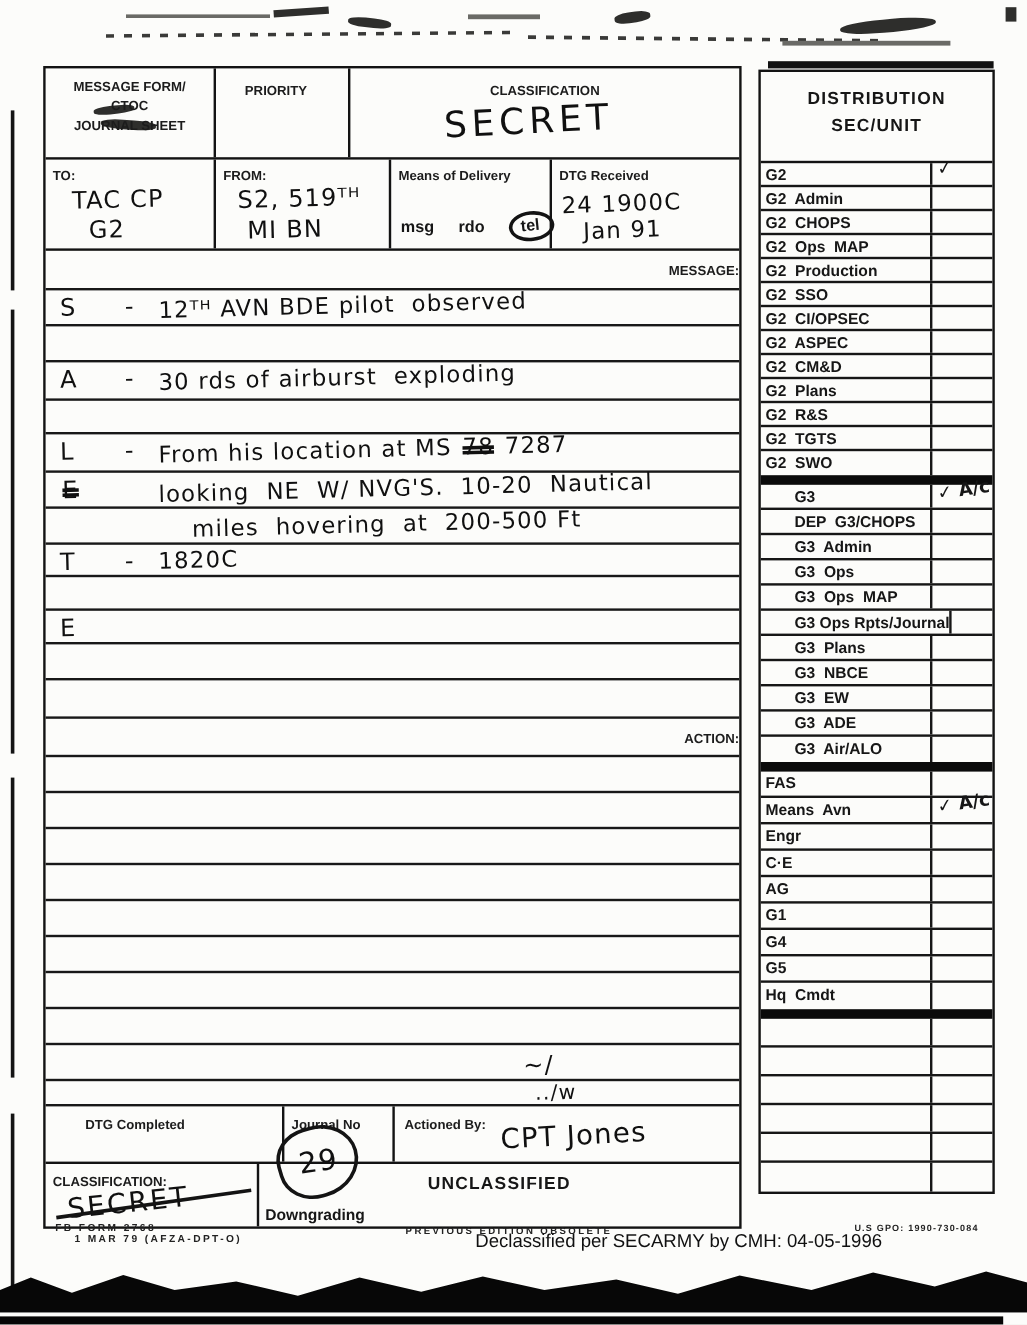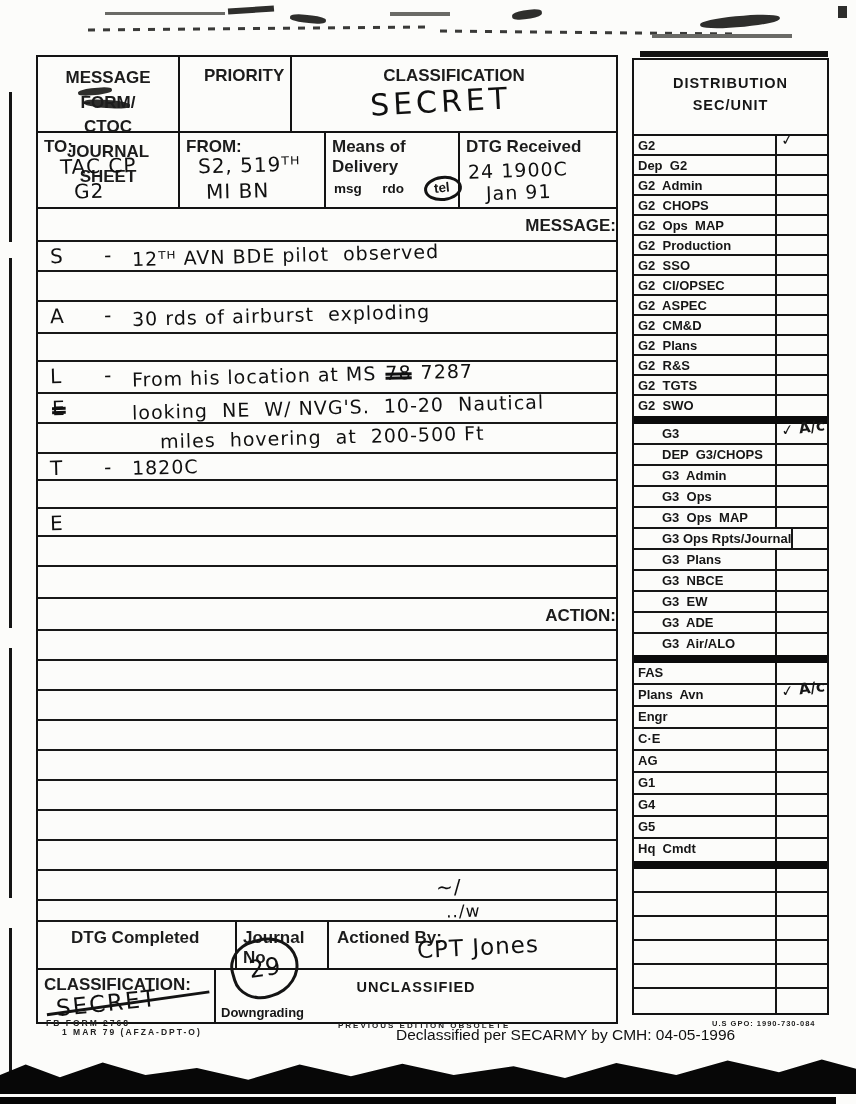--- a/index.html
+++ b/index.html
@@ -24,21 +24,21 @@
     font-family:"DejaVu Sans", sans-serif; color:#101010;
     display:inline-block; transform:rotate(-1.5deg); letter-spacing:1px;
     white-space:pre;
   }
   
   .form { position:absolute; left:36px; top:55px; width:582px; border:2px solid #131313; background:transparent; }
   .frow { display:flex; border-bottom:2px solid #131313; }
   .frow.header { height:76px; }
   .fcell { position:relative; border-right:2px solid #131313; }
   .fcell.last { border-right:none; flex:1; }
-  .flabel { font-size:17px; font-weight:bold; color:#1c1c1c; }
+  .flabel { font-size:11px; font-weight:bold; color:#1c1c1c; }
   .cell-title { width:142px; text-align:center; padding-top:9px; line-height:1.45; }
   .cell-priority { width:112px; padding:9px 0 0 24px; }
   .cell-class { text-align:center; padding-top:9px; }
   .hw-secret-top { position:absolute; left:78px; top:27px; font-size:30px; letter-spacing:4px; transform:rotate(-3deg); }
   .frow.routing { height:76px; }
   .cell-to { width:142px; padding:4px 0 0 6px; }
   .cell-from { width:146px; padding:4px 0 0 6px; }
   .cell-means { width:134px; padding:4px 0 0 6px; }
   .hw-to1 { position:absolute; left:22px; top:21px; font-size:20px; }
   .hw-to2 { position:absolute; left:36px; top:46px; font-size:20px; }
@@ -266,26 +266,20 @@
       <div>SEC/UNIT</div>
     </div>
 
     <div class="drow g2">
         <span class="dlabel">G2</span>
         <span class="dcheck">
           <span class="hw-check">✓</span>
         </span>
       </div>
     <div class="drow g2">
-        <span class="dlabel">Dep  G2</span>
-        <span class="dcheck">
-          <span class="hw-check"></span>
-        </span>
-      </div>
-    <div class="drow g2">
         <span class="dlabel">G2  Admin</span>
         <span class="dcheck">
           <span class="hw-check"></span>
         </span>
       </div>
     <div class="drow g2">
         <span class="dlabel">G2  CHOPS</span>
         <span class="dcheck">
           <span class="hw-check"></span>
         </span>
@@ -422,21 +416,21 @@
 
     <div class="ddivider"></div>
 
     <div class="drow oth">
         <span class="dlabel">FAS</span>
         <span class="dcheck">
           <span class="hw-check"></span>
         </span>
       </div>
     <div class="drow oth">
-        <span class="dlabel">Plans  Avn</span>
+        <span class="dlabel">Means  Avn</span>
         <span class="dcheck">
           <span class="hw-check">✓ A/c</span>
         </span>
       </div>
     <div class="drow oth">
         <span class="dlabel">Engr</span>
         <span class="dcheck">
           <span class="hw-check"></span>
         </span>
       </div>

